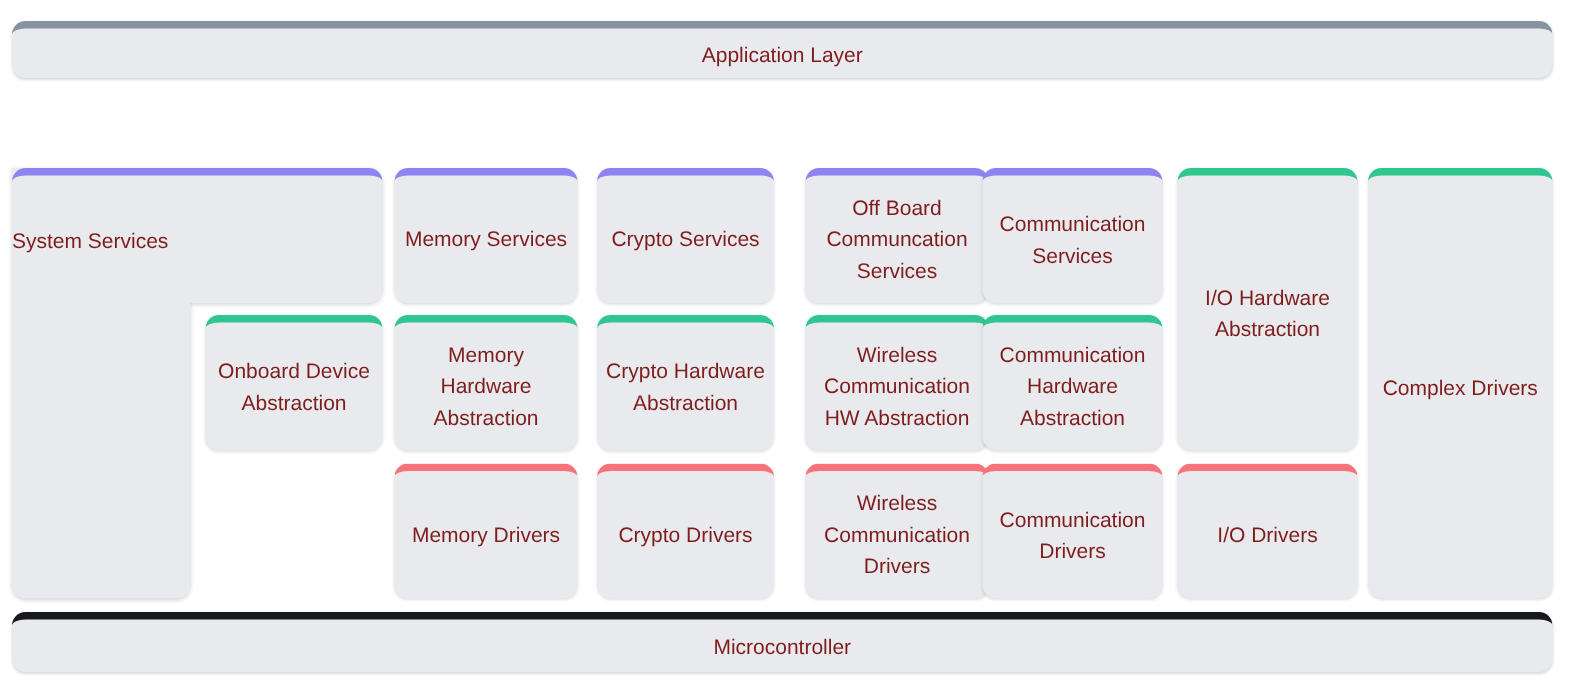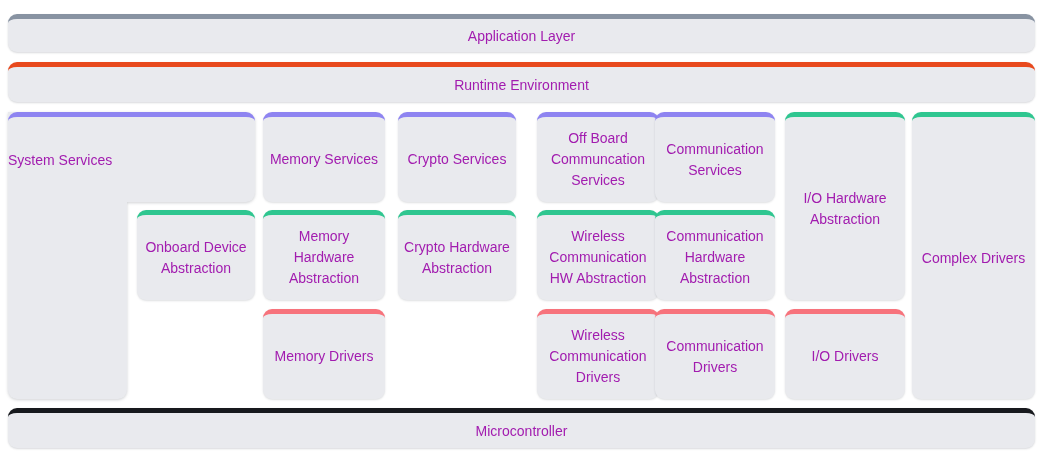--- a/index.html
+++ b/index.html
@@ -1,21 +1,21 @@
 <!DOCTYPE html>
 <html><head>
 <meta charset="utf-8">
 <style>
   html,body{margin:0;padding:0;background:#ffffff;}
   .canvas{
     position:relative;
     width:1055px;height:466px;
     background:#ffffff;
     font-family:"Liberation Sans",sans-serif;
-    color:#a21caf;
+    color:#7f1d1d;
     overflow:hidden;
   }
   .bar{
     position:absolute;left:8px;width:1027px;
     box-sizing:border-box;
     background:#e9eaee;
     border-radius:9px;
     display:flex;align-items:center;justify-content:center;
     font-size:14px;
     box-shadow:0 1px 2px rgba(40,45,60,.18);
@@ -80,23 +80,20 @@
 </style>
 </head>
 <body>
 
 <div class="canvas">
 
   <div class="bar bar-app">
     <span>Application Layer</span>
   </div>
 
-  <div class="bar bar-rte">
-    <span>Runtime Environment</span>
-  </div>
 
   <div class="mid">
 
     <div class="sys-wrap">
       <div class="sys-left"></div>
       <div class="sys-top">
         <span>System Services</span>
       </div>
     </div>
 
@@ -112,20 +109,23 @@
     </div>
     <div class="box drv c-mem r3">
       <span>Memory Drivers</span>
     </div>
 
     <div class="box svc c-crypto r1 pad-tight">
       <span>Crypto Services</span>
     </div>
     <div class="box hwa c-crypto r2">
       <span>Crypto Hardware Abstraction</span>
+    </div>
+    <div class="box drv c-crypto r3 pad-tight">
+      <span>Crypto Drivers</span>
     </div>
 
     <div class="box svc c-offb r1">
       <span>Off Board Communcation Services</span>
     </div>
     <div class="box hwa c-offb r2">
       <span>Wireless Communication HW Abstraction</span>
     </div>
     <div class="box drv c-offb r3">
       <span>Wireless Communication Drivers</span>

